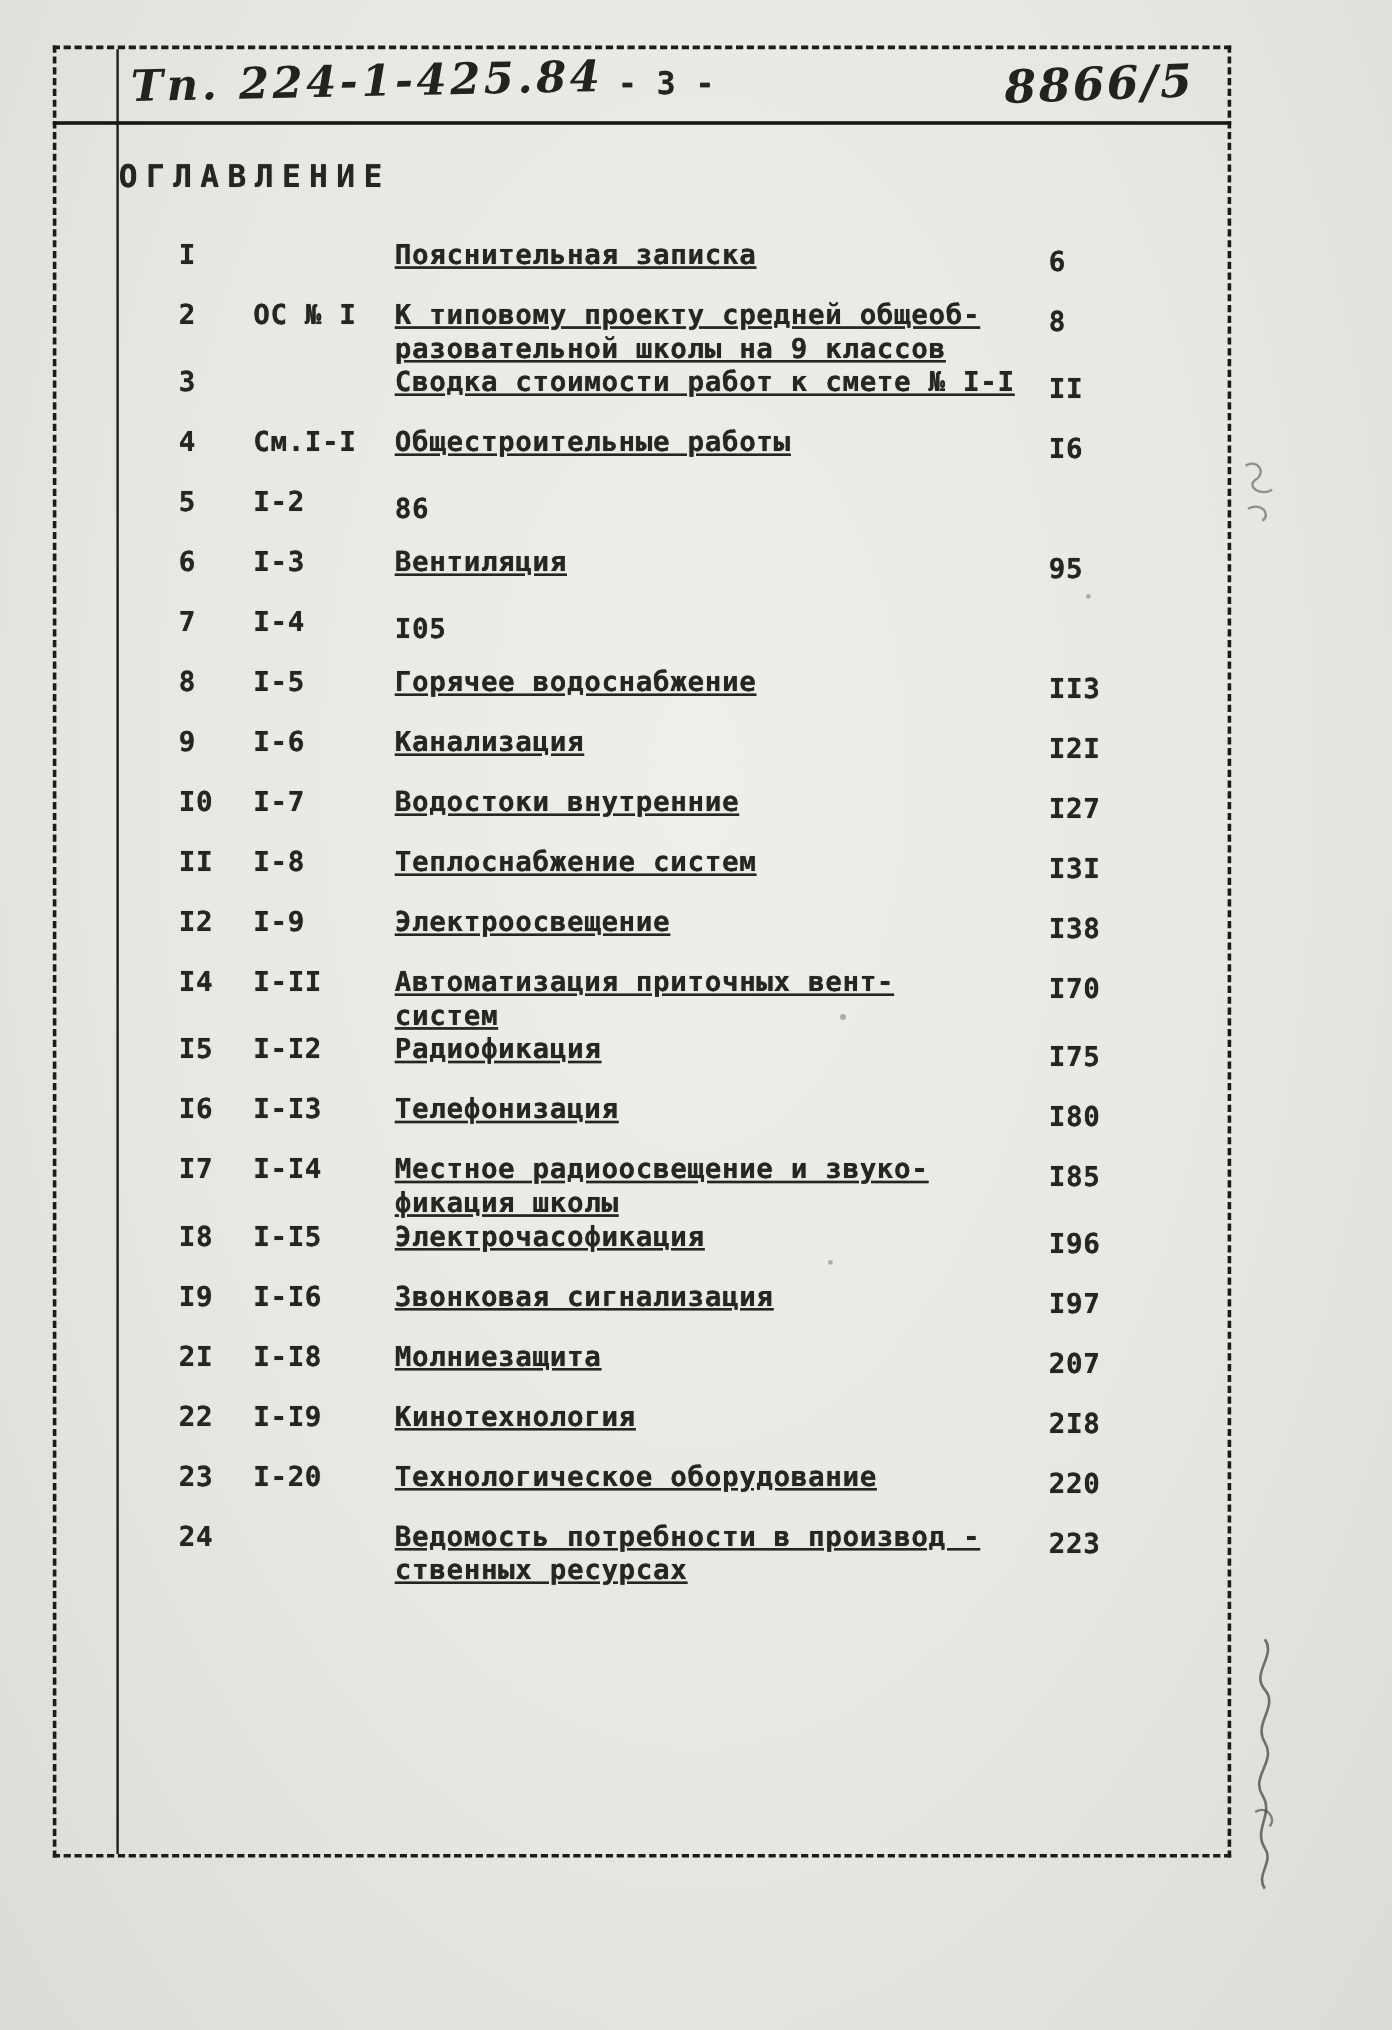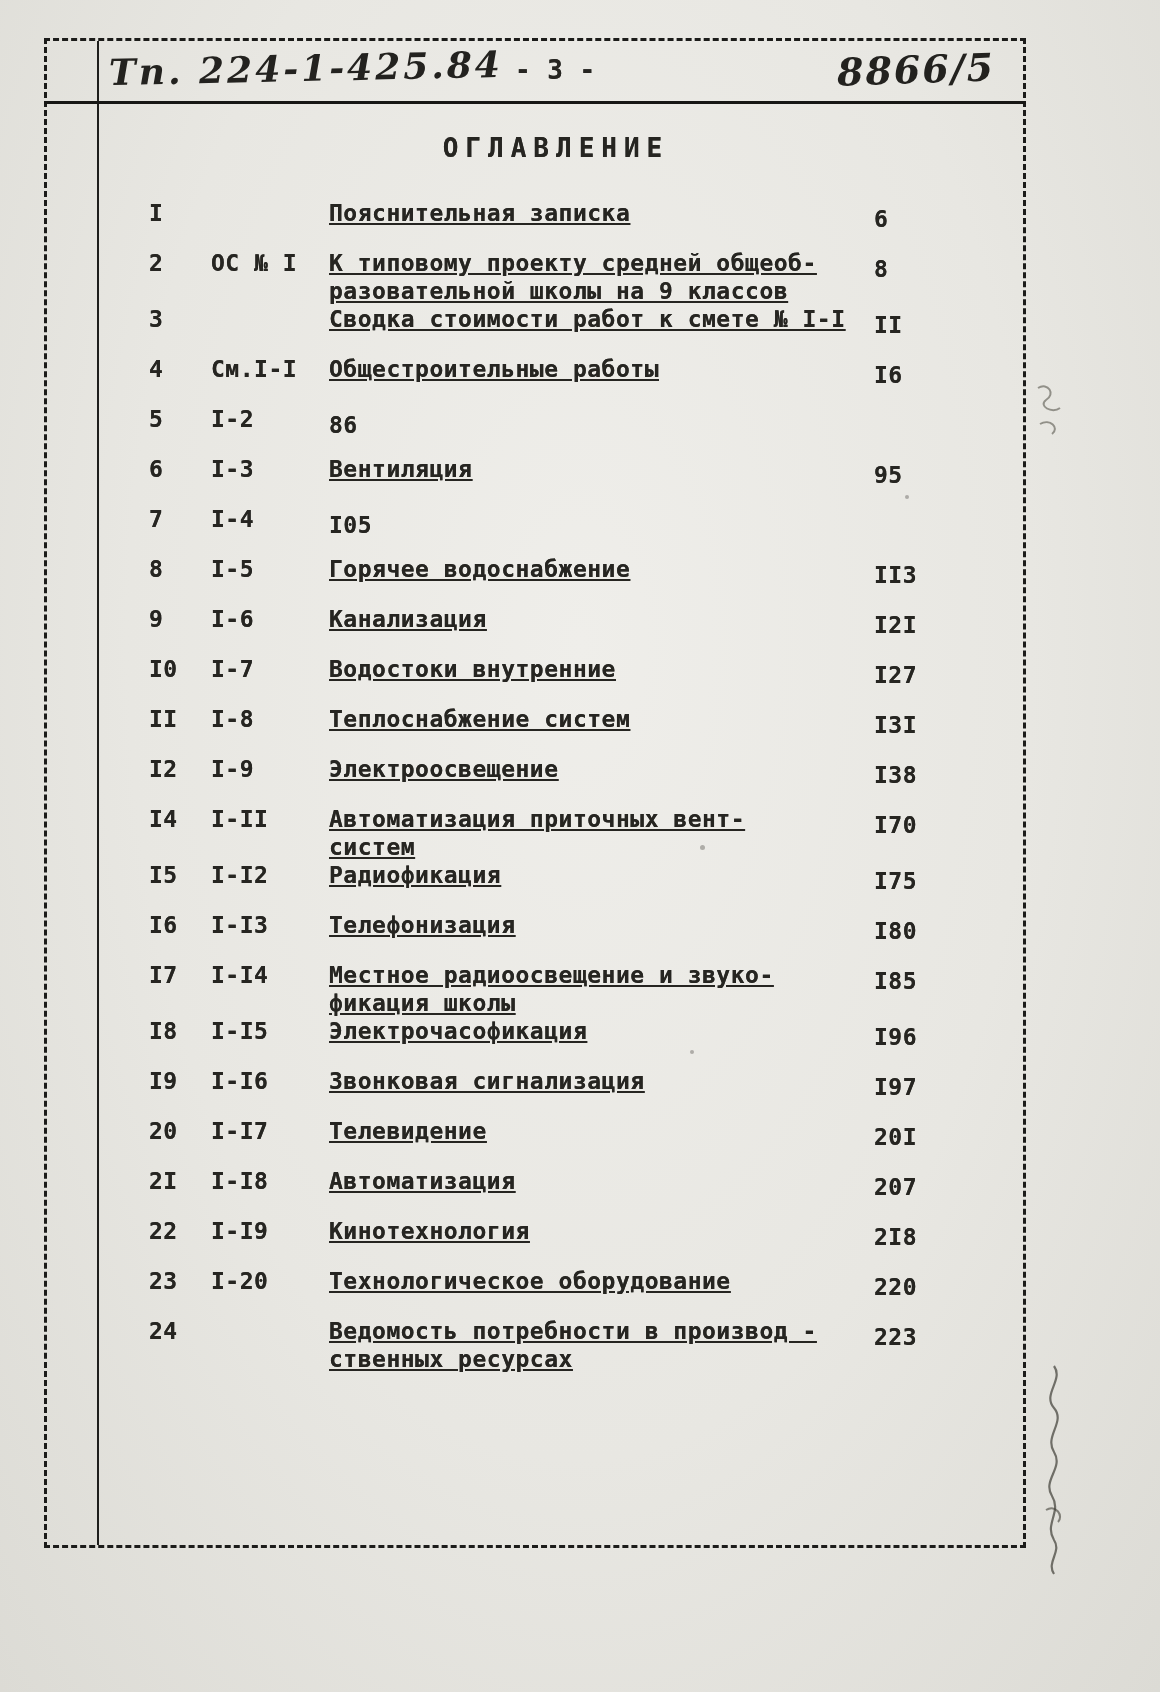--- a/index.html
+++ b/index.html
@@ -59,21 +59,20 @@
     font-size: 26px;
   }
   .hdr-doc {
     position: absolute; right: 28px; top: 6px;
     font-size: 38px; letter-spacing: 2px;
     transform: rotate(-2deg);
   }
   .toc-title {
     position: absolute;
     left: 52px; right: 10px; top: 92px;
-    text-align: center;
     font-size: 26px;
     letter-spacing: 7px;
   }
   .rows {
     position: absolute;
     left: 52px; right: 4px; top: 158px;
   }
   .row {
     display: grid;
     grid-template-columns: 62px 118px 545px 96px;
@@ -231,31 +230,25 @@
           <div class="c-page typed">I96</div>
         </div>
 
         <div class="row">
           <div class="c-num typed">I9</div>
           <div class="c-code typed">I-I6</div>
           <div class="c-title typed">Звонковая сигнализация</div>
           <div class="c-page typed">I97</div>
         </div>
 
-        <div class="row">
-          <div class="c-num typed">20</div>
-          <div class="c-code typed">I-I7</div>
-          <div class="c-title typed">Телевидение</div>
-          <div class="c-page typed">20I</div>
-        </div>
 
         <div class="row">
           <div class="c-num typed">2I</div>
           <div class="c-code typed">I-I8</div>
-          <div class="c-title typed">Автоматизация</div>
+          <div class="c-title typed">Молниезащита</div>
           <div class="c-page typed">207</div>
         </div>
 
         <div class="row">
           <div class="c-num typed">22</div>
           <div class="c-code typed">I-I9</div>
           <div class="c-title typed">Кинотехнология</div>
           <div class="c-page typed">2I8</div>
         </div>
 

